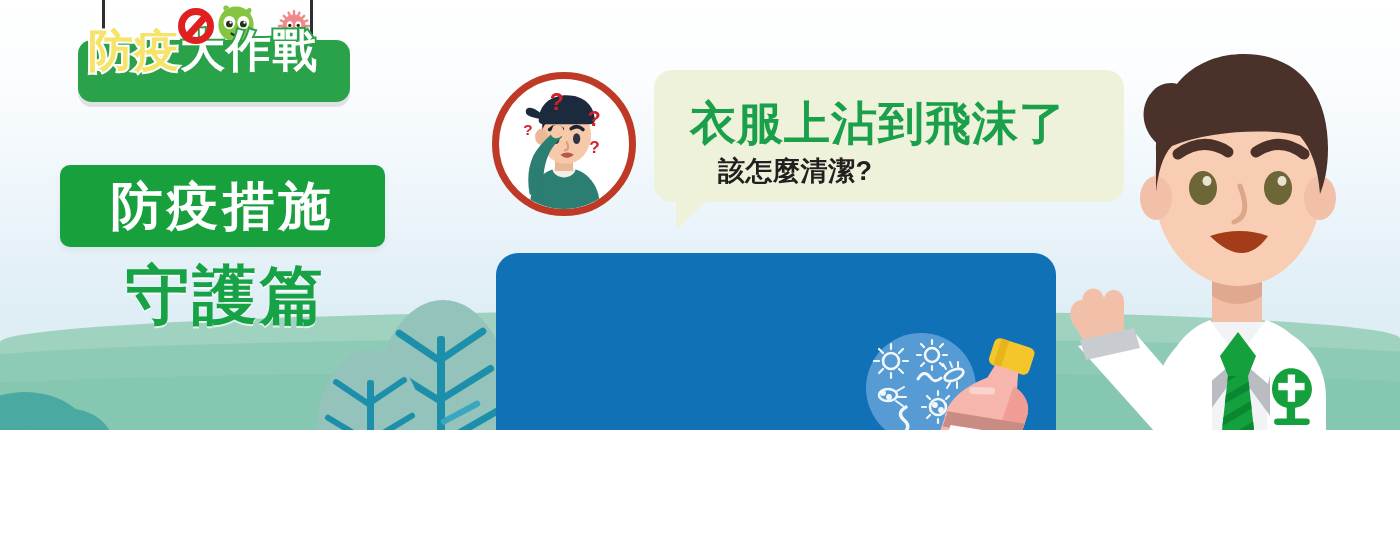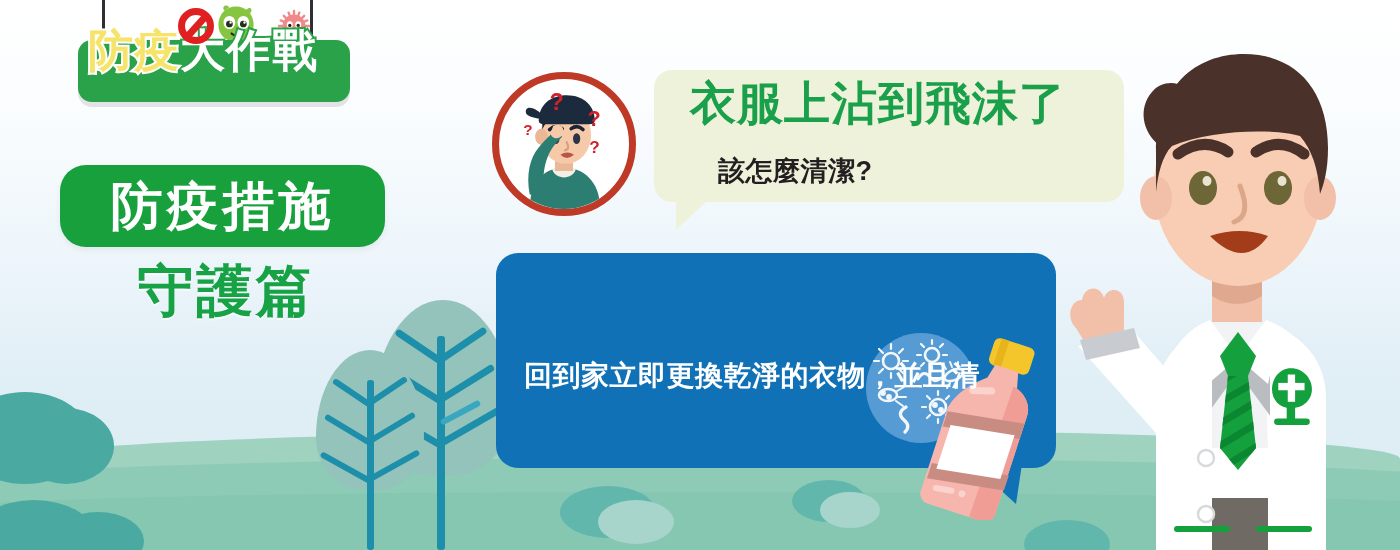--- a/index.html
+++ b/index.html
@@ -3,21 +3,21 @@
 <meta charset="utf-8">
 <style>
   html, body {
     margin: 0;
     padding: 0;
     background: #ffffff;
   }
   #poster {
     position: relative;
     width: 1400px;
-    height: 550px;
+    height: 430px;
     overflow: hidden;
     font-family: "Liberation Sans", "DejaVu Sans", sans-serif;
     background: linear-gradient(to bottom, #ffffff 0%, #fbfdfe 18%, #eef6fb 45%, #e4f0f7 62%, #dfeef5 72%);
   }
 
   
   .bg-layer { position: absolute; left: 0; top: 0; width: 100%; height: 100%; }
 
   .ground-far {
     position: absolute; left: 0; bottom: 0; width: 100%; height: 120px;
@@ -109,21 +109,21 @@
     background: #e02020;
     transform: translateX(-50%) rotate(42deg);
     transform-origin: center;
   }
 
   .germ-mascot { position: absolute; }
 
   .measure-pill {
     position: absolute;
     background: #17a03c;
-    border-radius: 26px;
+    border-radius: 10px;
     display: flex;
     align-items: center;
     justify-content: center;
     box-shadow: 0 3px 6px rgba(0,0,0,0.06);
   }
   .measure-pill span {
     color: #ffffff;
     font-size: 52px;
     font-weight: 900;
     letter-spacing: 4px;
@@ -133,21 +133,21 @@
   .subtitle {
     position: absolute;
     text-align: center;
     color: #16a245;
     font-weight: 900;
     line-height: 1.04;
     letter-spacing: 3px;
     text-shadow: 0 2px 0 rgba(255,255,255,0.7);
   }
   .subtitle .l1 { display: block; font-size: 66px; }
-  .subtitle .l2 { display: block; font-size: 56px; }
+  .subtitle .l2 { display: block; font-size: 64px; }
 
   
   .avatar-ring {
     position: absolute;
     border-radius: 50%;
     background: #ffffff;
     border: 7px solid #bf3a26;
     box-sizing: border-box;
     overflow: hidden;
   }
@@ -364,21 +364,21 @@
       <text x="56" y="34" font-family="Liberation Sans, sans-serif" font-size="26" font-weight="700" fill="#d0212a">?</text>
       <text x="98" y="52" font-family="Liberation Sans, sans-serif" font-size="24" font-weight="700" fill="#d0212a">?</text>
       <text x="100" y="82" font-family="Liberation Sans, sans-serif" font-size="19" font-weight="700" fill="#d0212a">?</text>
       <text x="27" y="62" font-family="Liberation Sans, sans-serif" font-size="17" font-weight="700" fill="#d0212a">?</text>
     </svg>
   </div>
 
   <div class="bubble-q" style="left:654px; top:70px; width:470px; height:132px;">
     <div class="tail"></div>
   </div>
-  <div class="q-line1" style="left:690px; top:80px;">衣服上沾到飛沫了</div>
+  <div class="q-line1" style="left:690px; top:100px;">衣服上沾到飛沫了</div>
   <div class="q-line2" style="left:690px; top:158px;">該怎麼清潔?</div>
 
   <div class="bubble-a" style="left:496px; top:253px; width:560px; height:215px;">
     <div class="tail-a"></div>
   </div>
 
   <div class="germ-circle" style="left:866px; top:333px; width:110px; height:110px;">
     <svg viewBox="0 0 110 110" width="110" height="110">
       <g fill="none" stroke="#ffffff" stroke-width="2.6" stroke-linecap="round">
         <circle cx="25" cy="28" r="8"></circle>
@@ -457,21 +457,20 @@
         <path d="M52 104 L116 94 L116 140 L52 150 Z" fill="#ffffff"></path>
 
         <rect x="58" y="62" width="26" height="7" rx="3.5" fill="#fbd3cd" transform="rotate(-16 58 62)"></rect>
         <rect x="54" y="166" width="22" height="6" rx="3" fill="#fbd3cd" transform="rotate(-8 54 166)"></rect>
         <circle cx="84" cy="166" r="3.5" fill="#fbd3cd"></circle>
       </g>
     </svg>
   </div>
 
   <div class="a-text" style="left:524px; top:276px; width:470px;">
-    <div>回到家立即更換乾淨的衣物，並且清</div>
     
     
     
   </div>
 
   <div class="doctor" style="left:1060px; top:28px; width:340px; height:522px;">
     <svg viewBox="0 0 340 522" width="340" height="522">
 
       <path d="M16 300 C6 290 10 272 22 272 C24 258 40 256 44 270 C48 258 64 260 64 274 L64 300 C64 318 48 330 32 326 Z" fill="#f2c0a8"></path>
 

